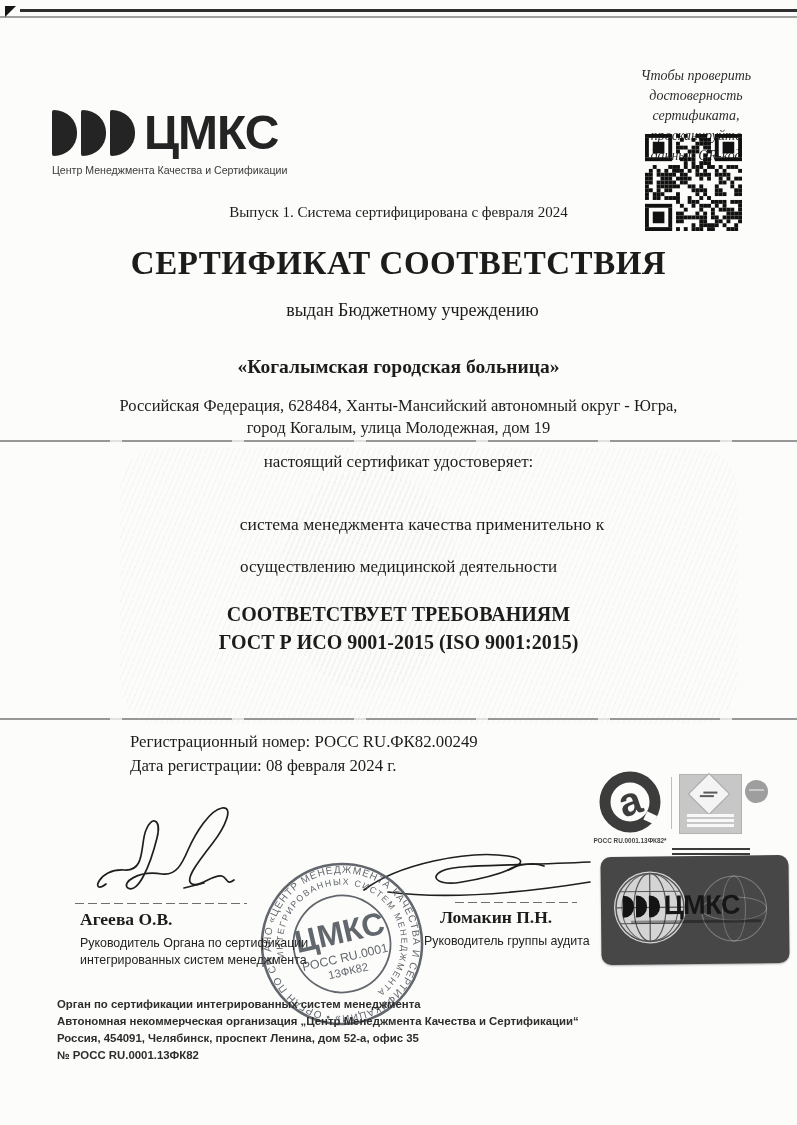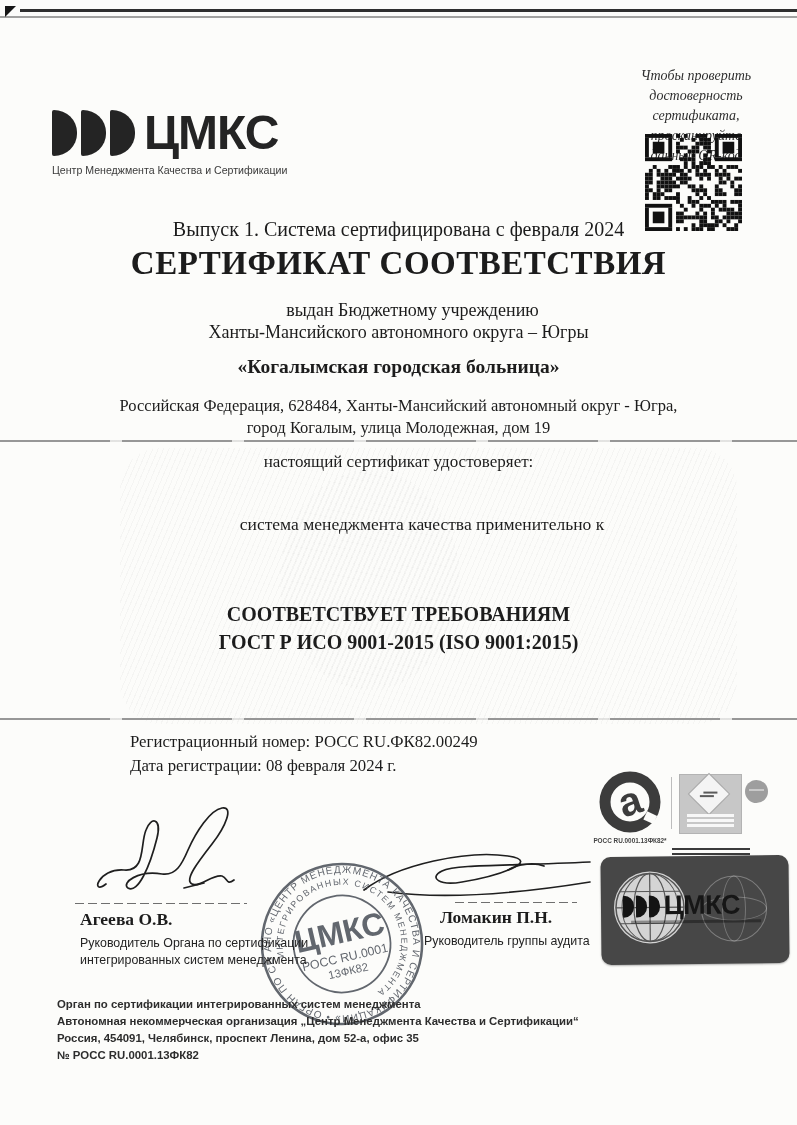--- a/index.html
+++ b/index.html
@@ -21,21 +21,21 @@
   .dshape{width:25px;height:46px;background:#242424;border-radius:2px 24px 24px 2px/2px 23px 23px 2px;margin-right:4px;} 
   .logo-text{font-family:"Liberation Sans",sans-serif;font-weight:bold;font-size:48px;line-height:46px;
              letter-spacing:-1px;color:#242424;margin-left:5px;}
   .logo-caption{margin-top:8px;font-family:"Liberation Sans",sans-serif;font-size:10.6px;color:#3a3a3a;}
   
   .qr-note{left:640px;top:66px;width:112px;text-align:center;font-style:italic;font-size:14px;line-height:1.42;color:#2e2e2e;}
   .qr{left:645px;top:134px;width:97px;height:97px;}
   .qr svg{width:100%;height:100%;}
   .qr rect{fill:#111;}
   
-  .issue-line{top:218px;font-size:20px;}
+  .issue-line{top:204px;font-size:15px;}
   .title{top:245px;font-size:33px;font-weight:bold;letter-spacing:.5px;}
   .holder1{top:300px;font-size:18px;padding-left:28px;}
   .holder2{top:322px;font-size:18px;}
   .holder-name{top:356px;font-size:19.5px;font-weight:bold;}
   .addr1{top:396px;font-size:16.5px;}
   .addr2{top:418px;font-size:16.5px;}
   .rule{height:2px;background:repeating-linear-gradient(90deg,#979797 0 110px,rgba(151,151,151,.25) 110px 122px);}
   .rule1{top:440px;left:0;right:0;}
   .rule2{top:718px;left:0;right:0;}
   .statement{top:452px;font-size:17px;}
@@ -371,27 +371,27 @@
         <rect x="68" y="96" width="4" height="4"></rect>
         <rect x="84" y="96" width="4" height="4"></rect>
         <rect x="88" y="96" width="4" height="4"></rect>
         <rect x="92" y="96" width="4" height="4"></rect>
       </svg>
   </div>
 
   <div class="abs ctr issue-line">Выпуск 1. Система сертифицирована с февраля 2024</div>
   <div class="abs ctr title">СЕРТИФИКАТ СООТВЕТСТВИЯ</div>
   <div class="abs ctr holder1">выдан Бюджетному учреждению</div>
-  <div class="abs ctr holder2">Ханты-Мансийского автономного округа – Югры</div>
   <div class="abs ctr holder-name">«Когалымская городская больница»</div>
   <div class="abs ctr addr1">Российская Федерация, 628484, Ханты-Мансийский автономный округ - Югра,</div>
   <div class="abs ctr addr2">город Когалым, улица Молодежная, дом 19</div>
   <div class="abs rule rule1"></div>
   <div class="abs ctr statement">настоящий сертификат удостоверяет:</div>
   <div class="abs ctr scope1">система менеджмента качества применительно к</div>
+  <div class="abs ctr scope2">осуществлению медицинской деятельности</div>
   <div class="abs ctr comp1">СООТВЕТСТВУЕТ ТРЕБОВАНИЯМ</div>
   <div class="abs ctr comp2">ГОСТ Р ИСО 9001-2015 (ISO 9001:2015)</div>
   <div class="abs rule rule2"></div>
 
   <div class="abs reg">
     <div>Регистрационный номер: РОСС RU.ФК82.00249</div>
     <div>Дата регистрации: 08 февраля 2024 г.</div>
   </div>
 
   <div class="abs acc-mark">

